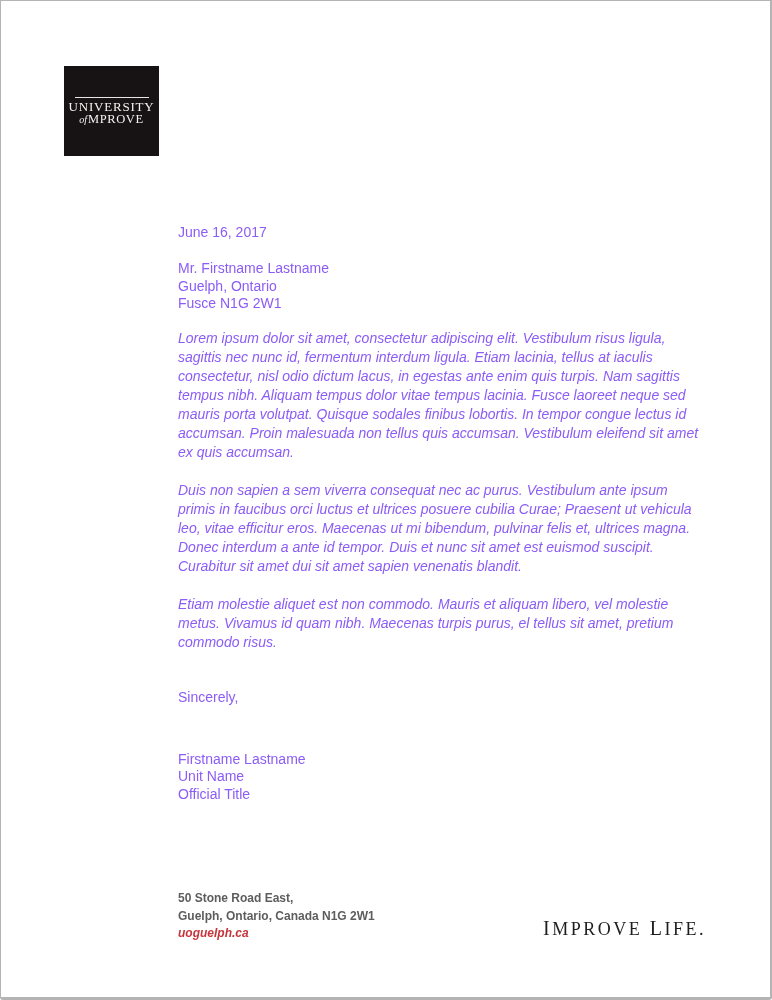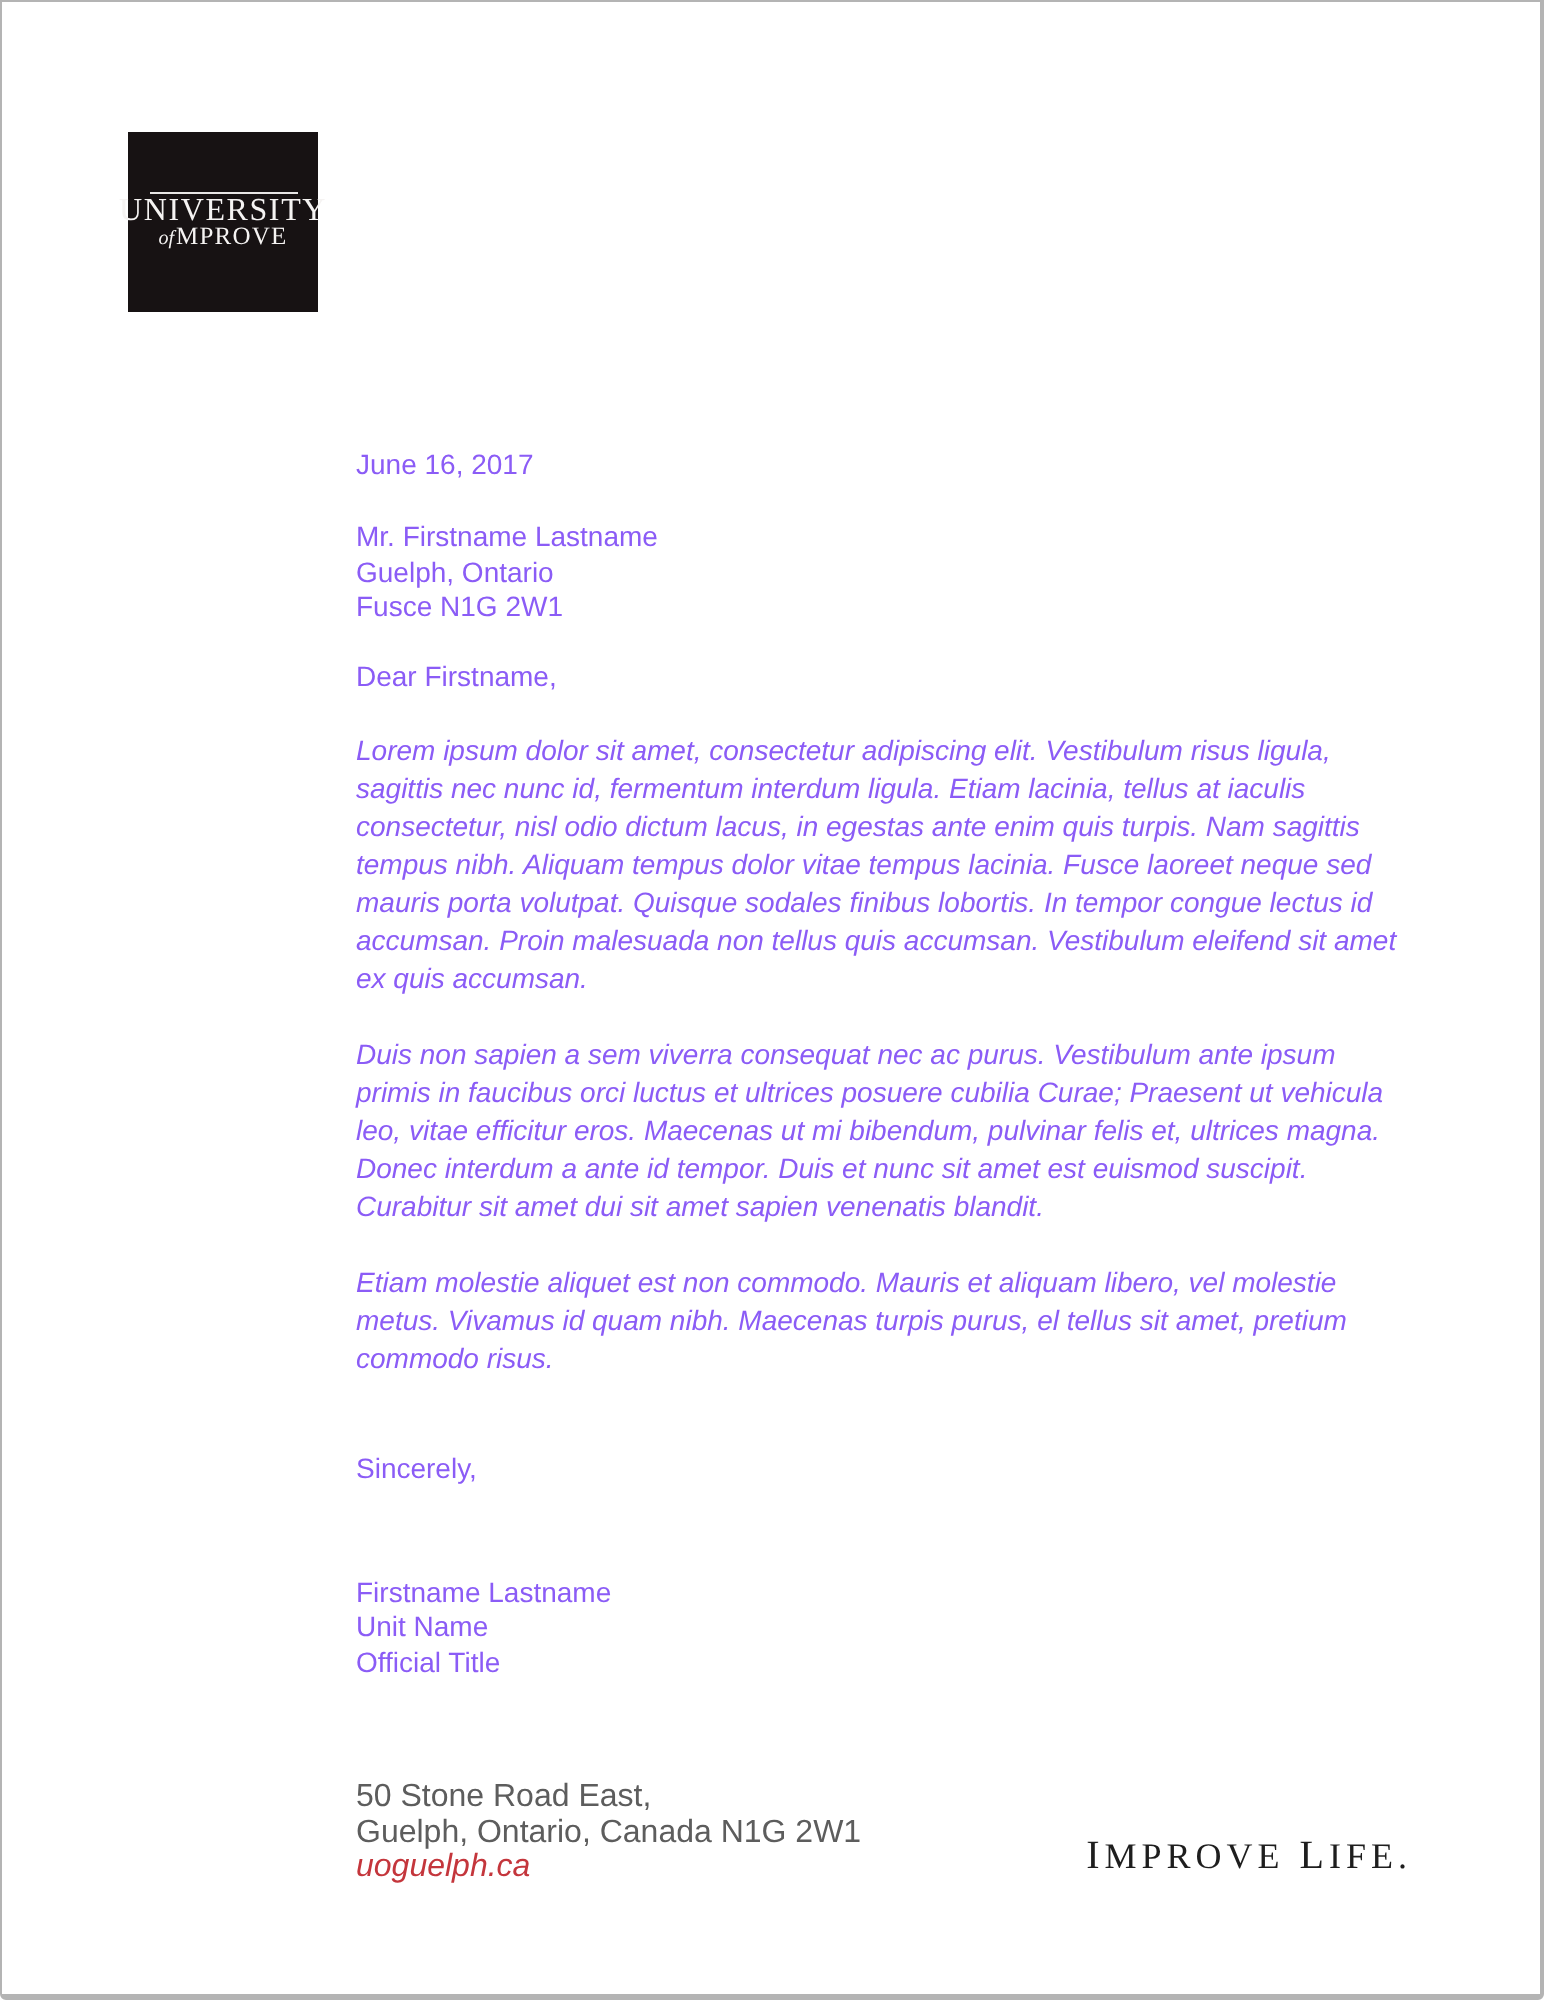--- a/index.html
+++ b/index.html
@@ -21,41 +21,41 @@
 
   
   .logo {
     position: absolute; left: 63px; top: 65px;
     width: 95px; height: 90px;
     background: #171213;
     display: flex; align-items: center; justify-content: center;
   }
   .logo-mark { text-align: center; color: #f5f3f2; font-family: "Liberation Serif", serif; }
   .logo-rule { border-top: 1px solid #e8e6e5; width: 74px; margin: 0 auto 2px auto; }
-  .logo-line1 { font-size: 16px; letter-spacing: 0.8px; line-height: 13px; }
+  .logo-line1 { font-size: 13px; letter-spacing: 0.8px; line-height: 13px; }
   .logo-line2 { font-size: 12.5px; letter-spacing: 0.6px; line-height: 13px; }
   .logo-of { font-style: italic; font-size: 10px; letter-spacing: 0; margin-right: 1px; }
 
   
   .letter {
     position: absolute; left: 177px; top: 222px; width: 530px;
     font-size: 14px; line-height: 19px; color: #8b5cf6;
   }
   .date { margin-bottom: 18px; }
   .address { margin-bottom: 16px; }
   .address div, .signature div { line-height: 17.5px; }
   .salutation { margin-bottom: 18px; }
   .para { margin-bottom: 19px; font-style: italic; }
   .closing { margin-top: 36px; }
   .signature { margin-top: 44px; }
 
   
   .footer-address {
     position: absolute; left: 177px; top: 889px;
-    font-size: 16px; line-height: 17.5px; color: #5d5d5d;
+    font-size: 12px; line-height: 17.5px; color: #5d5d5d; font-weight: bold;
   }
   .footer-link {
     font-style: italic;
     color: #c4363c;
     text-decoration: none;
     display: inline-block;
   }
   .tagline {
     position: absolute; right: 64px; top: 916px;
     font-family: "Liberation Serif", serif;
@@ -80,21 +80,20 @@
 
   <div class="letter">
     <div class="date">June 16, 2017</div>
 
     <div class="address">
       <div>Mr. Firstname Lastname</div>
       <div>Guelph, Ontario</div>
       <div>Fusce N1G 2W1</div>
     </div>
 
-    <div class="salutation">Dear Firstname,</div>
 
     <p class="para">Lorem ipsum dolor sit amet, consectetur adipiscing elit. Vestibulum risus ligula, sagittis nec nunc id, fermentum interdum ligula. Etiam lacinia, tellus at iaculis consectetur, nisl odio dictum lacus, in egestas ante enim quis turpis. Nam sagittis tempus nibh. Aliquam tempus dolor vitae tempus lacinia. Fusce laoreet neque sed mauris porta volutpat. Quisque sodales finibus lobortis. In tempor congue lectus id accumsan. Proin malesuada non tellus quis accumsan. Vestibulum eleifend sit amet ex quis accumsan.</p>
     <p class="para">Duis non sapien a sem viverra consequat nec ac purus. Vestibulum ante ipsum primis in faucibus orci luctus et ultrices posuere cubilia Curae; Praesent ut vehicula leo, vitae efficitur eros. Maecenas ut mi bibendum, pulvinar felis et, ultrices magna. Donec interdum a ante id tempor. Duis et nunc sit amet est euismod suscipit. Curabitur sit amet dui sit amet sapien venenatis blandit.</p>
     <p class="para">Etiam molestie aliquet est non commodo. Mauris et aliquam libero, vel molestie metus. Vivamus id quam nibh. Maecenas turpis purus, el tellus sit amet, pretium commodo risus.</p>
 
     <div class="closing">Sincerely,</div>
 
     <div class="signature">
       <div>Firstname Lastname</div>
       <div>Unit Name</div>

